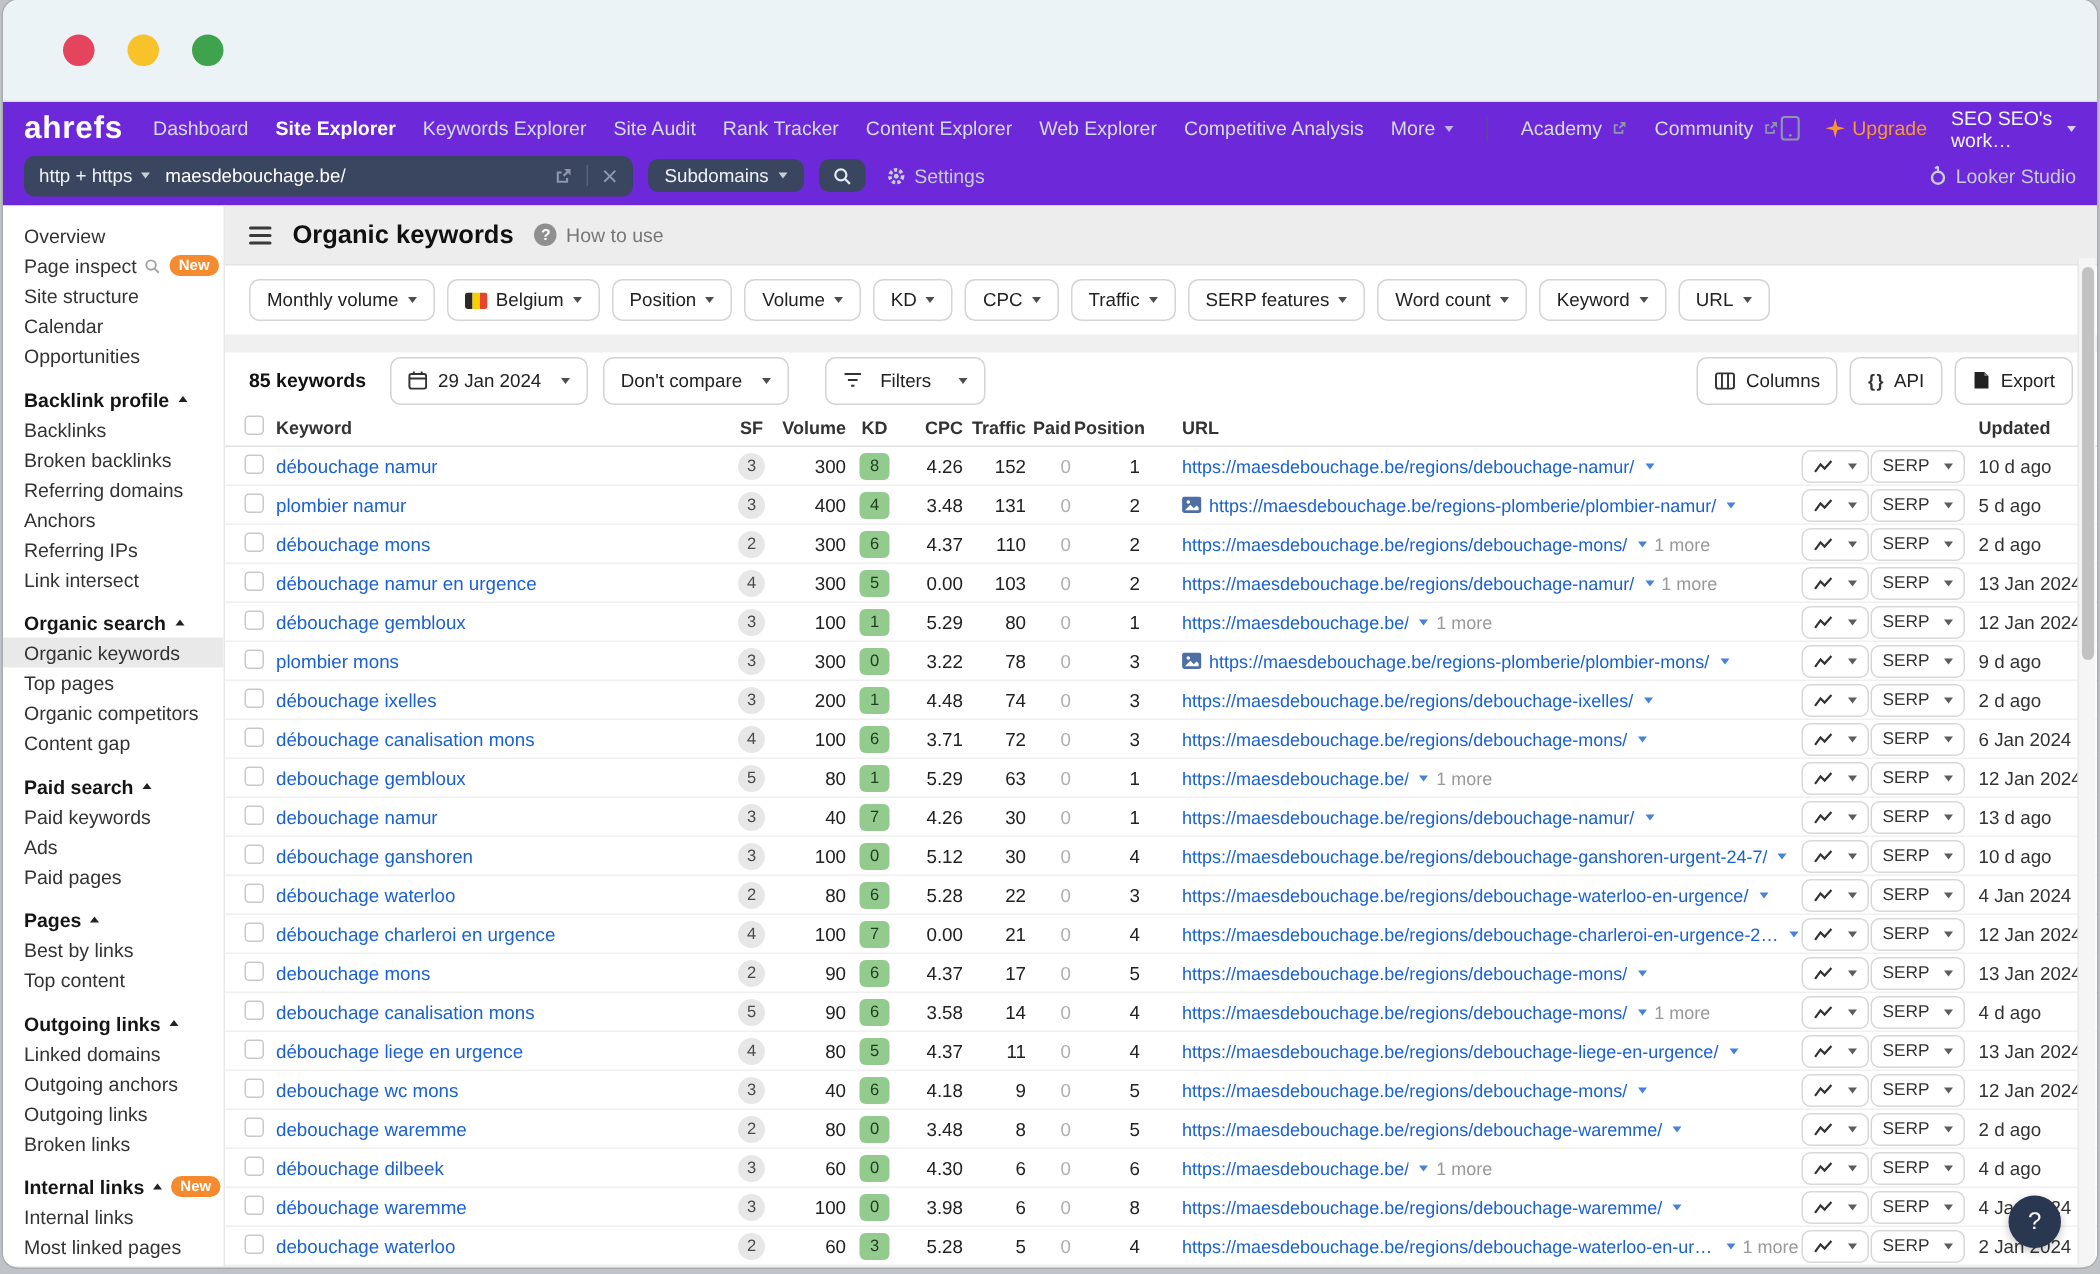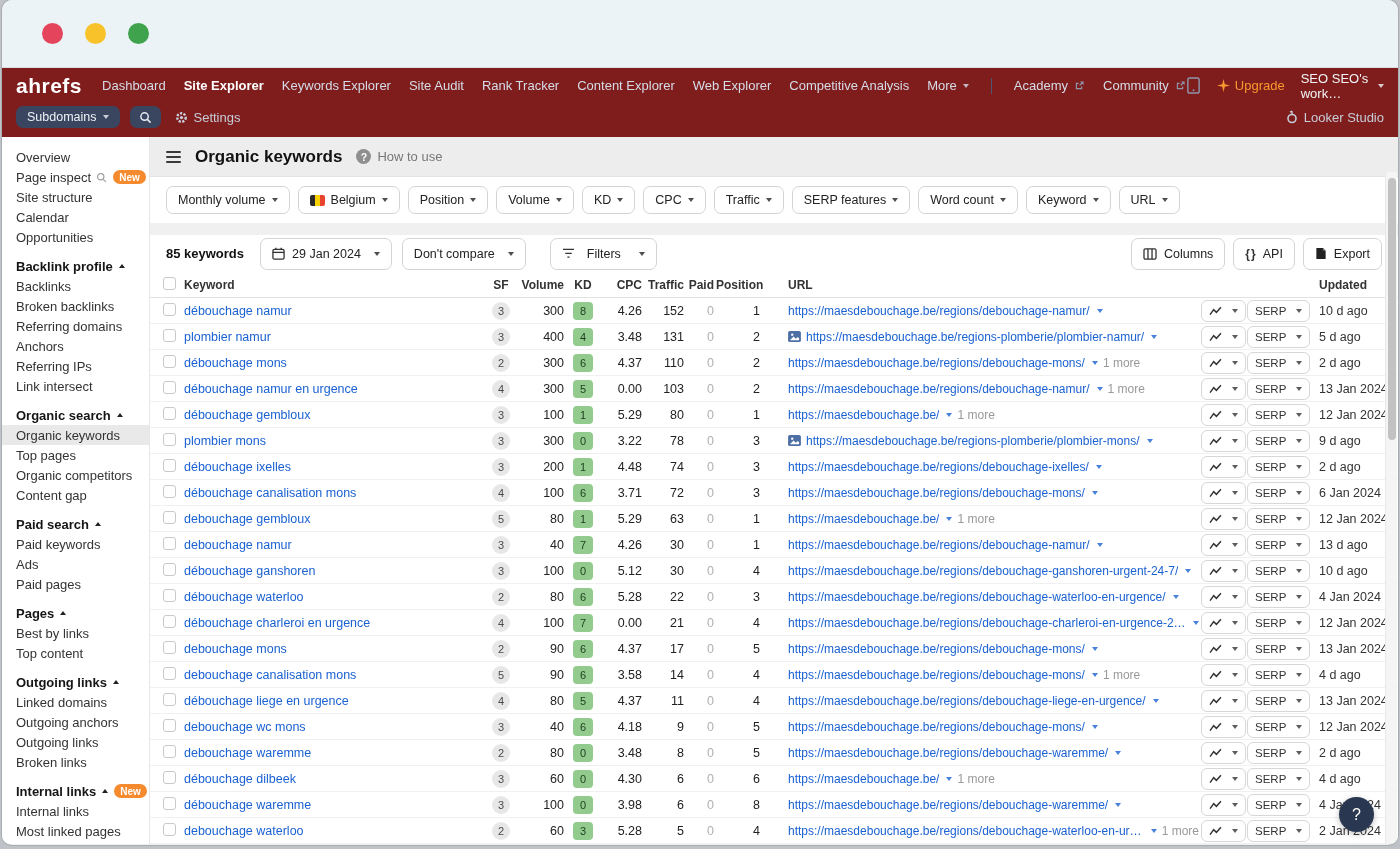--- a/index.html
+++ b/index.html
@@ -5,21 +5,21 @@
   * { margin:0; padding:0; box-sizing:border-box; }
   html,body { width:1400px; height:849px; overflow:hidden; }
   body { background:#bfc3c7; font-family:"Liberation Sans","DejaVu Sans",sans-serif; }
   .window { position:relative; width:1396px; height:845px; margin:0 2px 2px 2px; border-radius:10px; overflow:hidden; background:#f0f0f1; box-shadow:0 0 0 1px #a9adb2; }
 
   
   .chrome { height:68px; background:#ecf3f6; display:flex; align-items:center; padding-left:40px; border-bottom:1px solid #d9e0e3; }
   .tl { width:21px; height:21px; border-radius:50%; margin-right:22px; }
 
   
-  .navbar { background:#7f1d1d; color:#dbe1ec; }
+  .navbar { background:#6d28d9; color:#dbe1ec; }
   .nav-row1 { height:35px; display:flex; align-items:center; padding:0 14px; }
   .logo { font-size:21px; font-weight:bold; color:#fff; letter-spacing:.5px; margin-right:20px; }
   .nav-items { display:flex; align-items:center; gap:18px; font-size:13px; }
   .nav-item { color:#d5dce8; cursor:pointer; white-space:nowrap; display:flex; align-items:center; }
   .nav-item.active .nav-label { color:#fff; font-weight:bold; }
   .nav-divider { width:1px; height:16px; background:#4a5672; margin:0 4px; }
   .nav-ext { display:flex; align-items:center; gap:6px; font-size:13px; color:#d5dce8; cursor:pointer; }
   .nav-right { margin-left:auto; display:flex; align-items:center; gap:16px; }
   .upgrade { color:#f9982f; font-size:13px; display:flex; align-items:center; gap:5px; cursor:pointer; }
   .workspace { color:#f2f5f9; font-size:13px; display:flex; align-items:center; cursor:pointer; }
@@ -174,20 +174,37 @@
             </svg>
           <span>Upgrade</span>
         </span>
         <span class="workspace">
           <span>SEO SEO's work…</span>
           <span class="caret"></span>
         </span>
       </div>
     </div>
     <div class="nav-row2">
+      <div class="target-box">
+        <span class="proto">
+          <span>http + https</span>
+          <span class="caret"></span>
+        </span>
+        <span class="target-url">maesdebouchage.be/</span>
+        <span class="tb-icons">
+          <svg width="13" height="13" viewBox="0 0 12 12">
+              <path d="M2 3h3v1.3H3.3v4.4h4.4V7H9v3H2z" fill="#8d97ab"></path>
+              <path d="M6.5 1.5H10.5V5.5L9 4 6.7 6.3 5.7 5.3 8 3z" fill="#8d97ab"></path>
+            </svg>
+          <span class="tb-sep"></span>
+          <svg width="11" height="11" viewBox="0 0 12 12">
+              <path d="M1.5 2.5 2.5 1.5 6 5 9.5 1.5 10.5 2.5 7 6 10.5 9.5 9.5 10.5 6 7 2.5 10.5 1.5 9.5 5 6z" fill="#8d97ab"></path>
+            </svg>
+        </span>
+      </div>
       <button class="darkbtn">
         <span>Subdomains</span>
         <span class="caret"></span>
       </button>
       <button class="darkbtn" style="padding:0 9px;">
         <svg width="13" height="13" viewBox="0 0 14 14">
             <circle cx="6" cy="6" r="4" fill="none" stroke="#e5e9f0" stroke-width="1.6"></circle>
             <path d="M9 9 L12.5 12.5" stroke="#e5e9f0" stroke-width="1.6"></path>
           </svg>
       </button>

